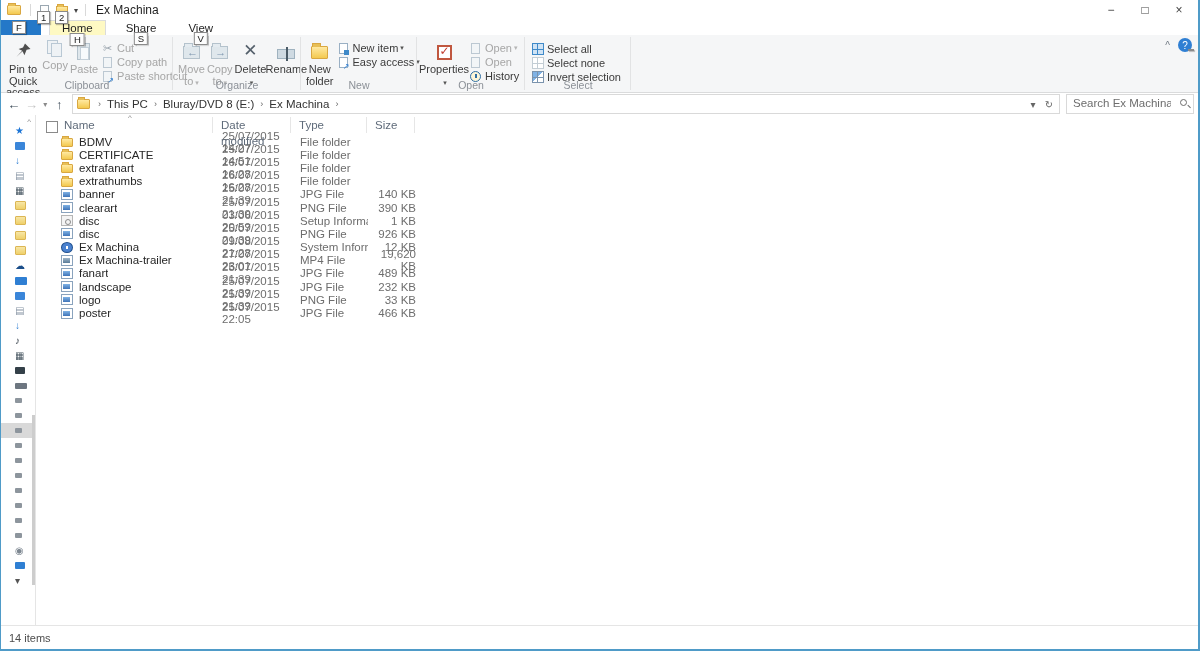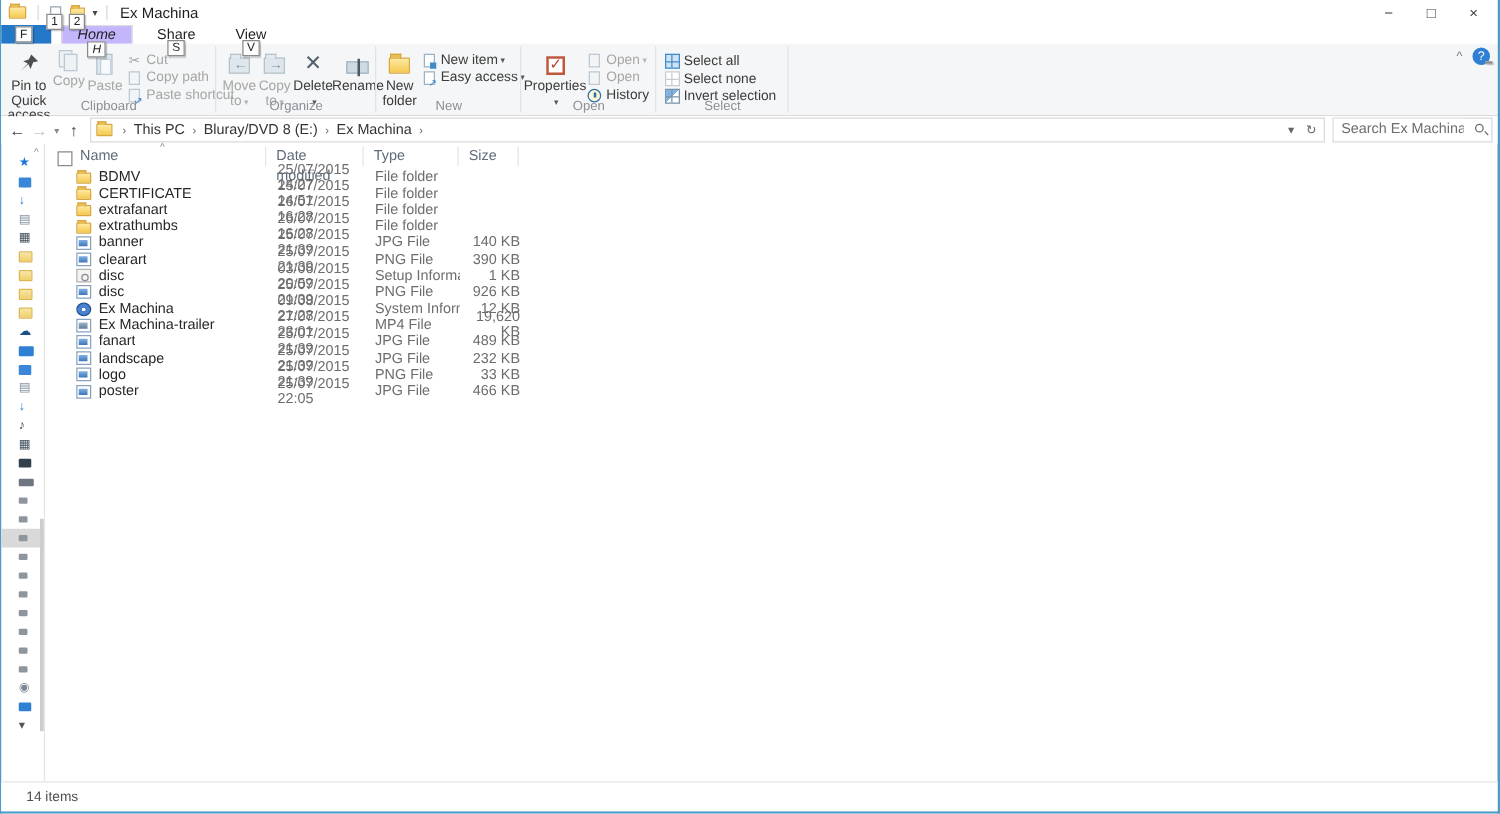--- a/index.html
+++ b/index.html
@@ -23,21 +23,21 @@
   .qat-drop { font-size:8px; color:#444; margin:0 3px; }
   .tb-title { margin-left:6px; font-size:12px; color:#1e1e1e; }
   .win-controls { position:absolute; right:2px; top:0; height:20px; display:flex; }
   .win-btn { width:34px; height:20px; display:flex; align-items:center; justify-content:center; font-size:12px; color:#444; }
 
   
   .tabrow { position:absolute; top:20px; left:0; right:0; height:15px; background:#fff; display:flex; align-items:flex-end; }
   .file-tab { position:relative; width:40px; height:15px; background:#2478c8; color:#fff; display:flex; align-items:center; justify-content:center; font-size:11.5px; margin-left:0; }
   .file-kt { left:11px; top:1px; }
   .tab { position:relative; padding:1px 12px 1px 12px; height:15px; display:flex; align-items:center; font-size:11.5px; color:#1e1e1e; margin-left:8px; }
-  .tab.active { background:#c4b5fd; border:1px solid #dadbdc; border-bottom:none;font-style:italic; }
+  .tab.active { background:#fef9c3; border:1px solid #dadbdc; border-bottom:none; }
   .tab-kt { left:50%; transform:translateX(-50%); top:12px; }
 
   
   .ribbon { position:absolute; top:35px; left:0; right:0; height:58px; background:#f5f6f7; border-bottom:1px solid #dadbdc; display:flex; }
   .rgroup { position:relative; height:100%; padding:3px 4px 0 4px; display:flex; align-items:flex-start; }
   .rgroup::after { content:""; position:absolute; right:0; top:2px; bottom:2px; width:1px; background:#e2e3e4; }
   .rgroup-label { position:absolute; bottom:1px; left:0; right:0; text-align:center; font-size:10.5px; color:#8b9097; }
   .bigbtn { display:flex; flex-direction:column; align-items:center; width:52px; margin:0 1px; padding-top:2px; }
   .bigbtn .blabel { font-size:11px; line-height:11.5px; text-align:center; color:#3b3b3b; margin-top:2px; }
   .bigbtn.disabled .blabel { color:#a6a6a6; }
@@ -138,21 +138,21 @@
   .fi-folder::before { content:""; position:absolute; top:-3px; left:0; width:5px; height:2px; background:#e8bf56; border:1px solid #d9a741; border-bottom:none; }
   .fi-image { width:11px; height:11px; background:#fff; border:1px solid #8aa3bd; }
   .fi-image::after { content:""; position:absolute; left:1px; top:2px; width:7px; height:5px; background:linear-gradient(#7fb2e5,#3f74b8); }
   .fi-video { width:11px; height:11px; background:#fff; border:1px solid #8aa3bd; }
   .fi-video::after { content:""; position:absolute; left:1px; top:2px; width:7px; height:5px; background:linear-gradient(#9fb6c9,#5a7c99); }
   .fi-setup { width:11px; height:11px; background:#f4f4f4; border:1px solid #b5b5b5; }
   .fi-setup::after { content:""; position:absolute; left:3px; top:3px; width:4px; height:4px; border-radius:50%; border:1.3px solid #8b8b8b; }
   .fi-disc { width:11px; height:11px; border-radius:50%; border:1px solid #1e4f8f; background:radial-gradient(circle,#ffffff 0 20%,#4b82cf 22% 70%,#1e4f8f 100%); }
 
   
-  .statusbar { position:absolute; left:0; right:0; bottom:0; height:24px; background:#fff; border-top:1px solid #e5e5e5; display:flex; align-items:center; padding-left:20px; font-size:11px; color:#4d4d4d; }
+  .statusbar { position:absolute; left:0; right:0; bottom:0; height:24px; background:#fff; border-top:1px solid #e5e5e5; display:flex; align-items:center; padding-left:8px; font-size:11px; color:#4d4d4d; }
 </style>
 </head>
 <body>
 
 <div class="window">
 
   <div class="titlebar">
     <span class="tb-folder"></span>
     <span class="tb-sep"></span>
     <span class="qat-btn">

